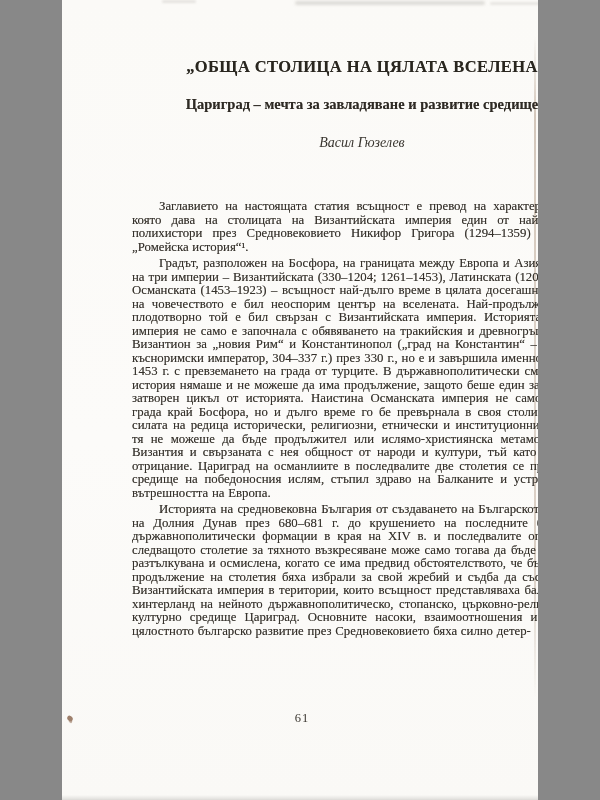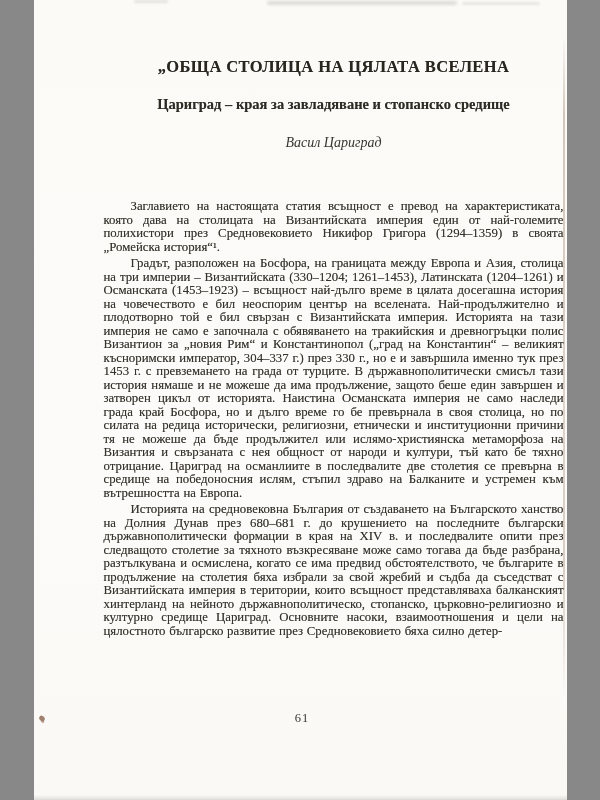--- a/index.html
+++ b/index.html
@@ -2,21 +2,21 @@
 <html><head>
 <meta charset="utf-8">
 <style>
   html, body {
     margin: 0;
     padding: 0;
     background: #888;
   }
   .page {
     position: relative;
-    width: 533px;
+    width: 476px;
     height: 800px;
     margin: 0 auto;
     background: linear-gradient(180deg, #fbfaf7 0%, #fcfbf9 55%, #faf9f6 100%);
     font-family: "Liberation Serif", "DejaVu Serif", serif;
     color: #34302b;
     overflow: hidden;
   }
   .content {
     position: absolute;
     left: 67px;
@@ -116,23 +116,23 @@
   <div class="smudge-top-b"></div>
   <div class="smudge-top-c"></div>
   <div class="edge-right-line"></div>
   <div class="speck-left"></div>
   <div class="band-bottom"></div>
 
   <div class="content">
 
     <h1 class="title"><span>„ОБЩА СТОЛИЦА НА ЦЯЛАТА ВСЕЛЕНА</span><br></h1>
 
-    <div class="subtitle"><span>Цариград – края за завладяване и стопанско средище</span><br></div>
+    <div class="subtitle"><span>Цариград – мечта за завладяване и развитие средище</span><br></div>
 
-    <div class="author">Васил Цариград</div>
+    <div class="author">Васил Гюзелев</div>
 
     <div class="body-text">
       <p>Заглавието на настоящата статия всъщност е превод на характеристиката, която дава на столицата на Византийската империя един от най-големите полихистори през Средновековието Никифор Григора (1294–1359) в своята „Ромейска история“¹.</p>
       <p>Градът, разположен на Босфора, на границата между Европа и Азия, столица на три империи – Византийската (330–1204; 1261–1453), Латинската (1204–1261) и Османската (1453–1923) – всъщност най-дълго време в цялата досегашна история на човечеството е бил неоспорим център на вселената. Най-продължително и плодотворно той е бил свързан с Византийската империя. Историята на тази империя не само е започнала с обявяването на тракийския и древногръцки полис Византион за „новия Рим“ и Константинопол („град на Константин“ – великият късноримски император, 304–337 г.) през 330 г., но е и завършила именно тук през 1453 г. с превземането на града от турците. В държавнополитически смисъл тази история нямаше и не можеше да има продължение, защото беше един завършен и затворен цикъл от историята. Наистина Османската империя не само наследи града край Босфора, но и дълго време го бе превърнала в своя столица, но по силата на редица исторически, религиозни, етнически и институционни причини тя не можеше да бъде продължител или ислямо-християнска метаморфоза на Византия и свързаната с нея общност от народи и култури, тъй като бе тяхно отрицание. Цариград на османлиите в последвалите две столетия се превърна в средище на победоносния ислям, стъпил здраво на Балканите и устремен към вътрешността на Европа.</p>
       <p>Историята на средновековна България от създаването на Българското ханство на Долния Дунав през 680–681 г. до крушението на последните български държавнополитически формации в края на XIV в. и последвалите опити през следващото столетие за тяхното възкресяване може само тогава да бъде разбрана, разтълкувана и осмислена, когато се има предвид обстоятелството, че българите в продължение на столетия бяха избрали за свой жребий и съдба да съседстват с Византийската империя в територии, които всъщност представляваха балканският хинтерланд на нейното държавнополитическо, стопанско, църковно-религиозно и културно средище Цариград. Основните насоки, взаимоотношения и цели на цялостното българско развитие през Средновековието бяха силно детер-</p>
     </div>
 
   </div>
 
   <div class="page-number">61</div>

